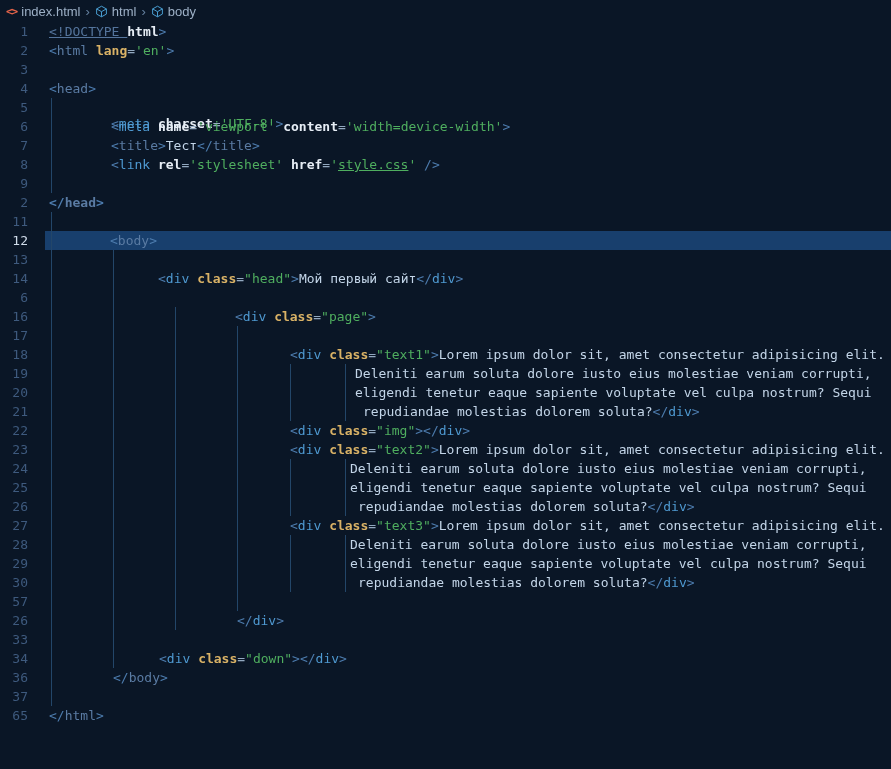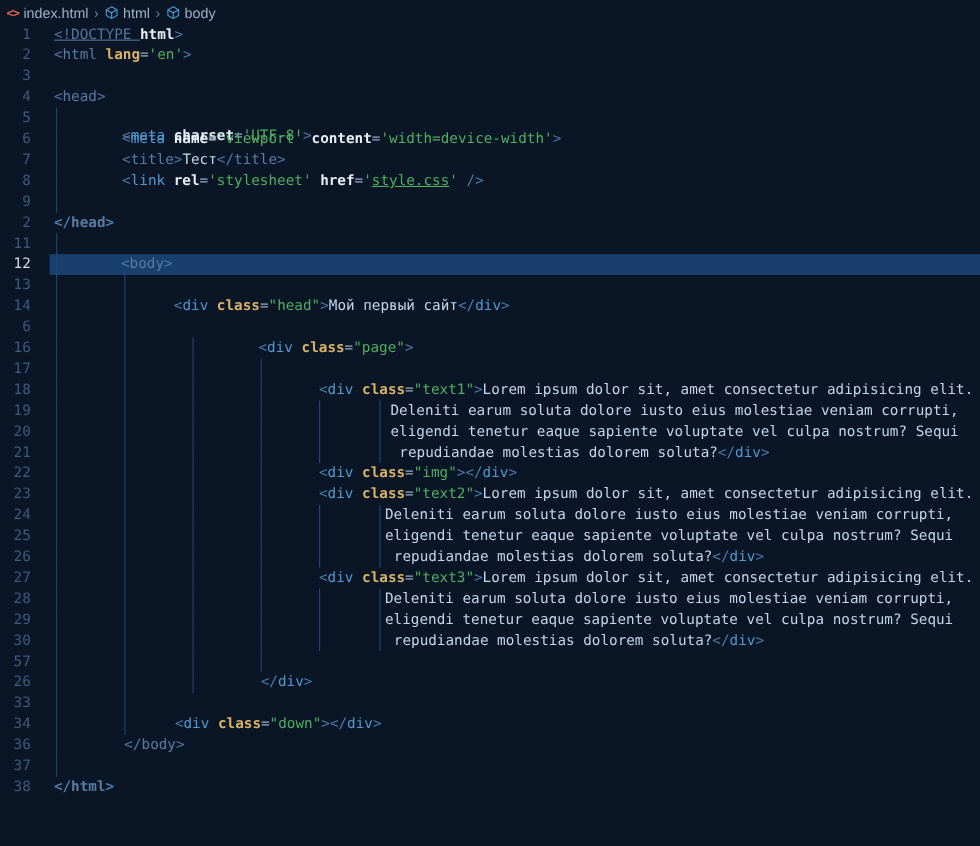--- a/index.html
+++ b/index.html
@@ -100,14 +100,14 @@
     <div class="line"><span class="ln">27</span><div class="code"><span class="guide" style="left: 6px;"></span><span class="guide" style="left: 68px;"></span><span class="guide" style="left: 130px;"></span><span class="guide" style="left: 192px;"></span><span class="ct" style="margin-left: 245px;"><span class="tk-br">&lt;</span><span class="tk-tag">div</span><span class="tk-txt"> </span><span class="tk-attrg">class</span><span class="tk-eq">=</span><span class="tk-str">"text3"</span><span class="tk-br">&gt;</span><span class="tk-txt">Lorem ipsum dolor sit, amet consectetur adipisicing elit.</span></span></div></div>
     <div class="line"><span class="ln">28</span><div class="code"><span class="guide" style="left: 6px;"></span><span class="guide" style="left: 68px;"></span><span class="guide" style="left: 130px;"></span><span class="guide" style="left: 192px;"></span><span class="guide" style="left: 245px;"></span><span class="guide" style="left: 300px;"></span><span class="ct" style="margin-left: 305px;"><span class="tk-txt">Deleniti earum soluta dolore iusto eius molestiae veniam corrupti,</span></span></div></div>
     <div class="line"><span class="ln">29</span><div class="code"><span class="guide" style="left: 6px;"></span><span class="guide" style="left: 68px;"></span><span class="guide" style="left: 130px;"></span><span class="guide" style="left: 192px;"></span><span class="guide" style="left: 245px;"></span><span class="guide" style="left: 300px;"></span><span class="ct" style="margin-left: 305px;"><span class="tk-txt">eligendi tenetur eaque sapiente voluptate vel culpa nostrum? Sequi</span></span></div></div>
     <div class="line"><span class="ln">30</span><div class="code"><span class="guide" style="left: 6px;"></span><span class="guide" style="left: 68px;"></span><span class="guide" style="left: 130px;"></span><span class="guide" style="left: 192px;"></span><span class="guide" style="left: 245px;"></span><span class="guide" style="left: 300px;"></span><span class="ct" style="margin-left: 313px;"><span class="tk-txt">repudiandae molestias dolorem soluta?</span><span class="tk-br">&lt;/</span><span class="tk-tag">div</span><span class="tk-br">&gt;</span></span></div></div>
     <div class="line"><span class="ln">57</span><div class="code"><span class="guide" style="left: 6px;"></span><span class="guide" style="left: 68px;"></span><span class="guide" style="left: 130px;"></span><span class="guide" style="left: 192px;"></span><span class="ct" style="margin-left: 0px;"></span></div></div>
     <div class="line"><span class="ln">26</span><div class="code"><span class="guide" style="left: 6px;"></span><span class="guide" style="left: 68px;"></span><span class="guide" style="left: 130px;"></span><span class="ct" style="margin-left: 192px;"><span class="tk-br">&lt;/</span><span class="tk-tag">div</span><span class="tk-br">&gt;</span></span></div></div>
     <div class="line"><span class="ln">33</span><div class="code"><span class="guide" style="left: 6px;"></span><span class="guide" style="left: 68px;"></span><span class="ct" style="margin-left: 0px;"></span></div></div>
     <div class="line"><span class="ln">34</span><div class="code"><span class="guide" style="left: 6px;"></span><span class="guide" style="left: 68px;"></span><span class="ct" style="margin-left: 114px;"><span class="tk-br">&lt;</span><span class="tk-tag">div</span><span class="tk-txt"> </span><span class="tk-attrg">class</span><span class="tk-eq">=</span><span class="tk-str">"down"</span><span class="tk-br">&gt;&lt;/</span><span class="tk-tag">div</span><span class="tk-br">&gt;</span></span></div></div>
     <div class="line"><span class="ln">36</span><div class="code"><span class="guide" style="left: 6px;"></span><span class="ct" style="margin-left: 68px;"><span class="tk-br">&lt;/</span><span class="tk-tagm">body</span><span class="tk-br">&gt;</span></span></div></div>
     <div class="line"><span class="ln">37</span><div class="code"><span class="guide" style="left: 6px;"></span><span class="ct" style="margin-left: 0px;"></span></div></div>
-    <div class="line"><span class="ln">38</span><div class="code"><span class="ct" style="margin-left: 4px; font-weight: bold;"><span class="tk-br">&lt;/</span><span class="tk-tagm">html</span><span class="tk-br">&gt;</span></span></div></div>
+    <div class="line"><span class="ln">65</span><div class="code"><span class="ct" style="margin-left: 4px;"><span class="tk-br">&lt;/</span><span class="tk-tagm">html</span><span class="tk-br">&gt;</span></span></div></div>
   </div>
 
 </body></html>

